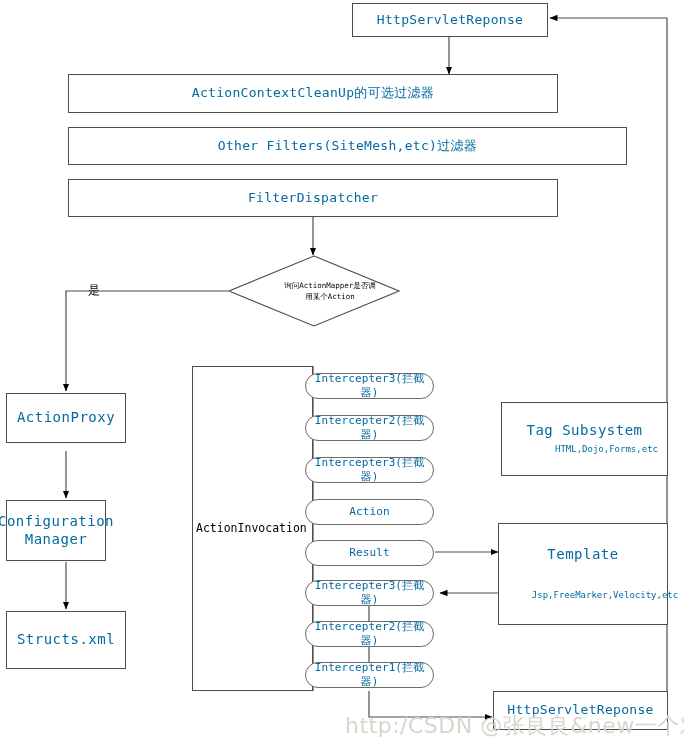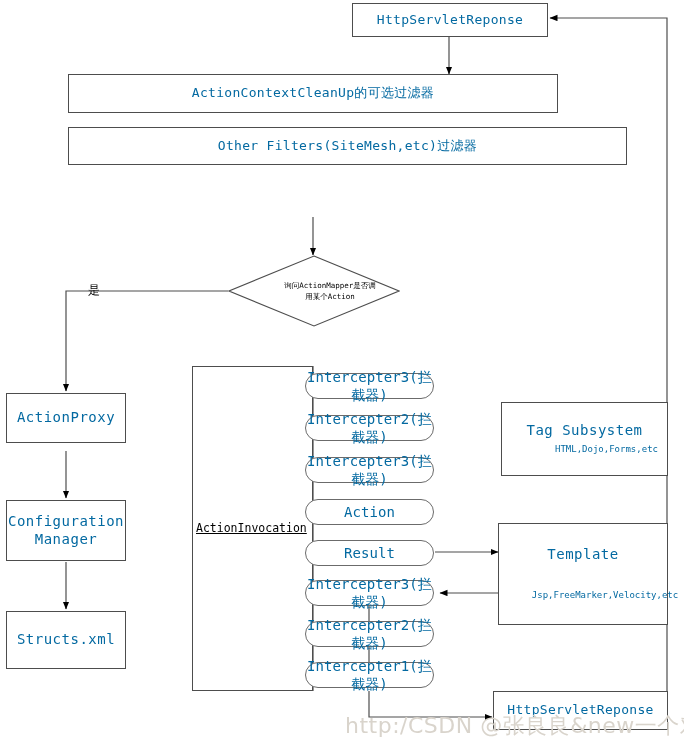--- a/index.html
+++ b/index.html
@@ -46,21 +46,21 @@
     letter-spacing: 0.5px;
     line-height: 1.25;
     white-space: pre-line;
   }
   .title-md {
     font-size: 13px;
     letter-spacing: 0.3px;
     line-height: 1.3;
   }
   .title-sm {
-    font-size: 14px;
+    font-size: 11px;
     letter-spacing: 0.1px;
     line-height: 1.3;
   }
   .subtitle {
     font-size: 9px;
     letter-spacing: 0px;
     margin-top: 5px;
     line-height: 1.3;
     padding-left: 44px;
   }
@@ -161,46 +161,49 @@
   </div>
 
   <div class="node rect" style="left:68px; top:74px; width:490px; height:39px;">
     <div class="title-md">ActionContextCleanUp的可选过滤器</div>
   </div>
 
   <div class="node rect" style="left:68px; top:127px; width:559px; height:38px;">
     <div class="title-md">Other Filters(SiteMesh,etc)过滤器</div>
   </div>
 
+  <div class="node rect" style="left:68px; top:179px; width:490px; height:38px;">
+    <div class="title-md">FilterDispatcher</div>
+  </div>
 
   <div class="diamond-wrap" style="left:228px; top:255px; width:172px; height:72px;">
     <svg width="172" height="72" viewBox="0 0 172 72">
       <polygon points="86,1 171,36 86,71 1,36" fill="#ffffff" stroke="#4d4d4d" stroke-width="1.1"></polygon>
     </svg>
     <div class="diamond-label">询问ActionMapper是否调
 用某个Action</div>
   </div>
 
   <div class="edge-label" style="left:88px; top:282px;">是</div>
 
   <div class="node rect" style="left:6px; top:393px; width:120px; height:50px;">
     <div class="title-lg">ActionProxy</div>
   </div>
 
-  <div class="node rect" style="left:6px; top:500px; width:120px; height:61px;">
+  <div class="node rect" style="left:6px; top:500px; width:100px; height:61px;">
     <div class="title-lg">Configuration
 Manager</div>
   </div>
 
   <div class="node rect" style="left:6px; top:611px; width:120px; height:58px;">
     <div class="title-lg">Structs.xml</div>
   </div>
 
   <div class="group-box" style="left:192px; top:366px; width:121px; height:325px;"></div>
-  <div class="group-label" style="left:195px; top:521px;text-decoration:underline;">ActionInvocation</div>
+  <div class="group-label" style="left:195px; top:521px;">ActionInvocation</div>
 
   <div class="node pill" style="left:305px; top:373px; width:129px; height:26px;">
     <div class="title-sm">Intercepter3(拦截器)</div>
   </div>
 
   <div class="node pill" style="left:305px; top:415px; width:129px; height:26px;">
     <div class="title-sm">Intercepter2(拦截器)</div>
   </div>
 
   <div class="node pill" style="left:305px; top:457px; width:129px; height:26px;">

